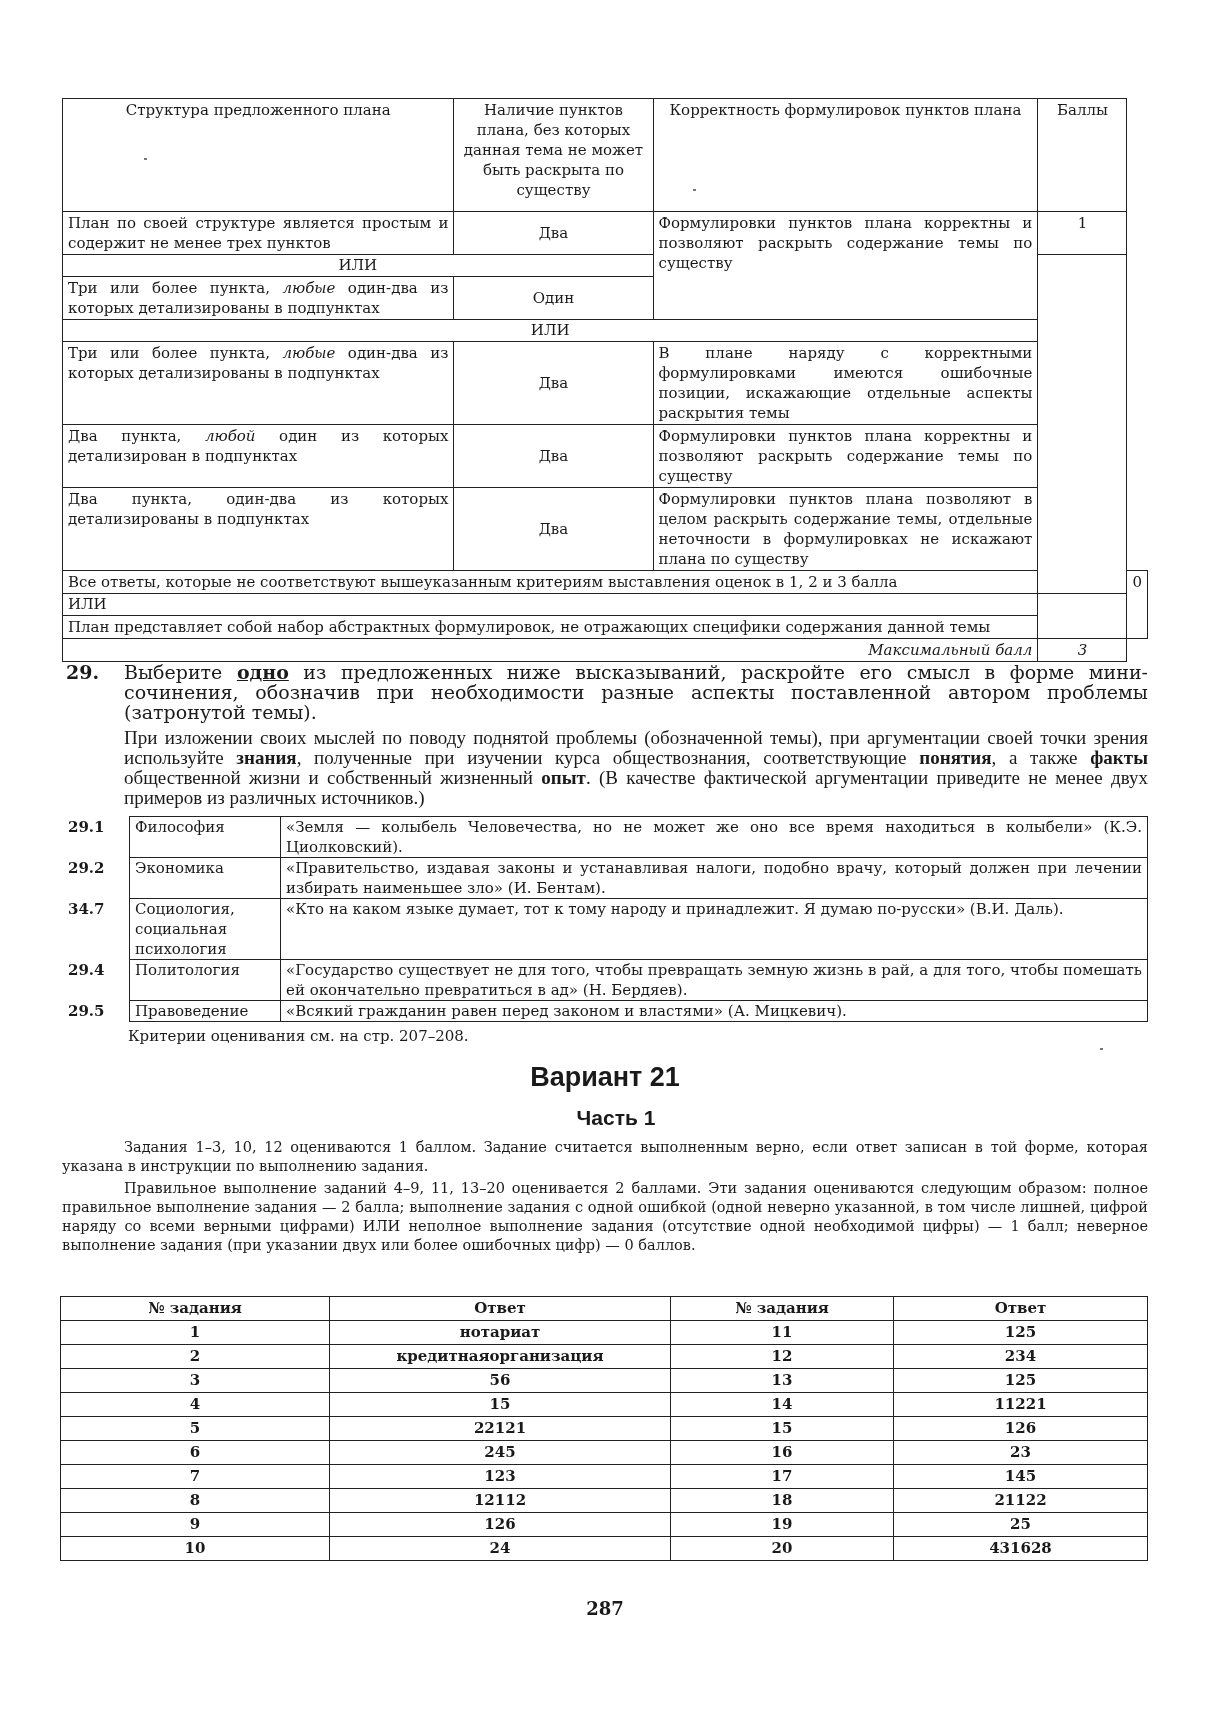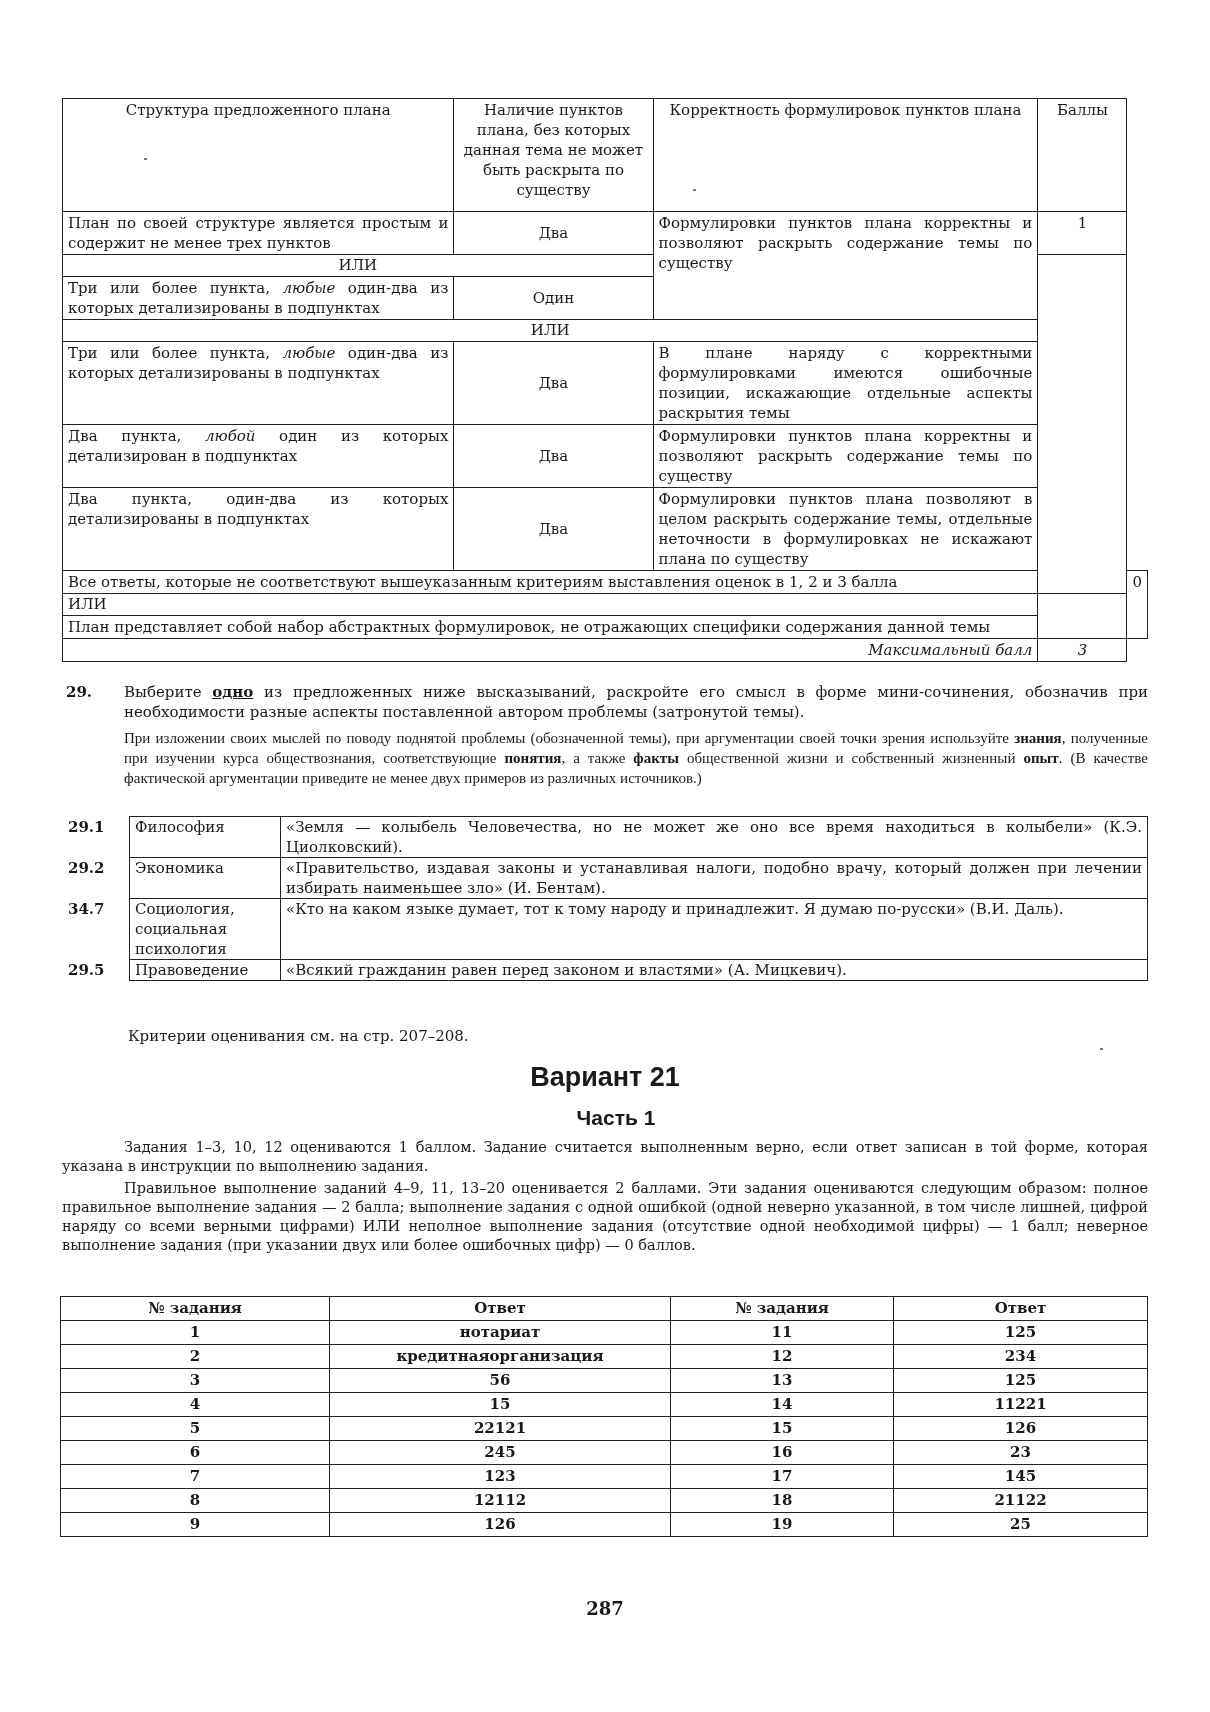--- a/index.html
+++ b/index.html
@@ -20,21 +20,21 @@
   .just { text-align: justify; text-align-last: left; }
   .ctr { text-align: center; vertical-align: middle !important; }
   .or-row td { text-align: center; padding: 0 5px; line-height: 19px; }
   .or-left { text-align: left !important; }
   .right-it { text-align: right; font-style: italic; }
   .pts { text-align: center; }
   .pts-it { text-align: center; font-style: italic; }
   em { font-style: italic; }
 
   
-  .q29 { position: absolute; left: 62px; top: 682px; width: 1086px; font-size: 15px; line-height: 20px; }
+  .q29 { position: absolute; left: 62px; top: 662px; width: 1086px; font-size: 19px; line-height: 20px; }
   .q29 .num { position: absolute; left: 4px; top: 0; font-weight: bold; }
   .q29 .p1 { margin-left: 62px; text-align: justify; }
   .q29 .p2 { margin-left: 62px; margin-top: 6px; text-align: justify; font-family: Liberation Serif, serif; }
   .q29 b { font-weight: bold; }
   .q29 u { text-decoration: underline; font-weight: bold; }
 
   table.quotes {
     position: absolute; left: 62px; top: 816px; width: 1086px;
     border-collapse: collapse; font-size: 15px; line-height: 20px;
   }
@@ -153,20 +153,25 @@
       <td class="qn">29.2</td>
       <td class="qs">Экономика</td>
       <td class="qt">«Правительство, издавая законы и устанавливая налоги, подобно врачу, который должен при лечении избирать наименьшее зло» (И. Бентам).</td>
     </tr>
     <tr>
       <td class="qn">34.7</td>
       <td class="qs">Социология, социальная психология</td>
       <td class="qt">«Кто на каком языке думает, тот к тому народу и принадлежит. Я думаю по-русски» (В.И. Даль).</td>
     </tr>
     <tr>
+      <td class="qn">29.4</td>
+      <td class="qs">Политология</td>
+      <td class="qt">«Государство существует не для того, чтобы превращать земную жизнь в рай, а для того, чтобы помешать ей окончательно превратиться в ад» (Н. Бердяев).</td>
+    </tr>
+    <tr>
       <td class="qn">29.5</td>
       <td class="qs">Правоведение</td>
       <td class="qt">«Всякий гражданин равен перед законом и властями» (А. Мицкевич).</td>
     </tr>
   </tbody>
     </table>
 
   <div class="crit-ref">Критерии оценивания см. на стр. 207–208.</div>
 
   <div class="variant-title">Вариант 21</div>
@@ -231,20 +236,26 @@
           <td>12112</td>
           <td>18</td>
           <td>21122</td>
         </tr>
     <tr>
           <td>9</td>
           <td>126</td>
           <td>19</td>
           <td>25</td>
         </tr>
+    <tr>
+          <td>10</td>
+          <td>24</td>
+          <td>20</td>
+          <td>431628</td>
+        </tr>
   </tbody>
     </table>
 
   <div class="page-num">287</div>
 
   <div class="dot" style="left:144px;top:158px"></div>
   <div class="dot" style="left:693px;top:189px"></div>
   <div class="dot" style="left:1100px;top:1048px"></div>
 </div>
 

